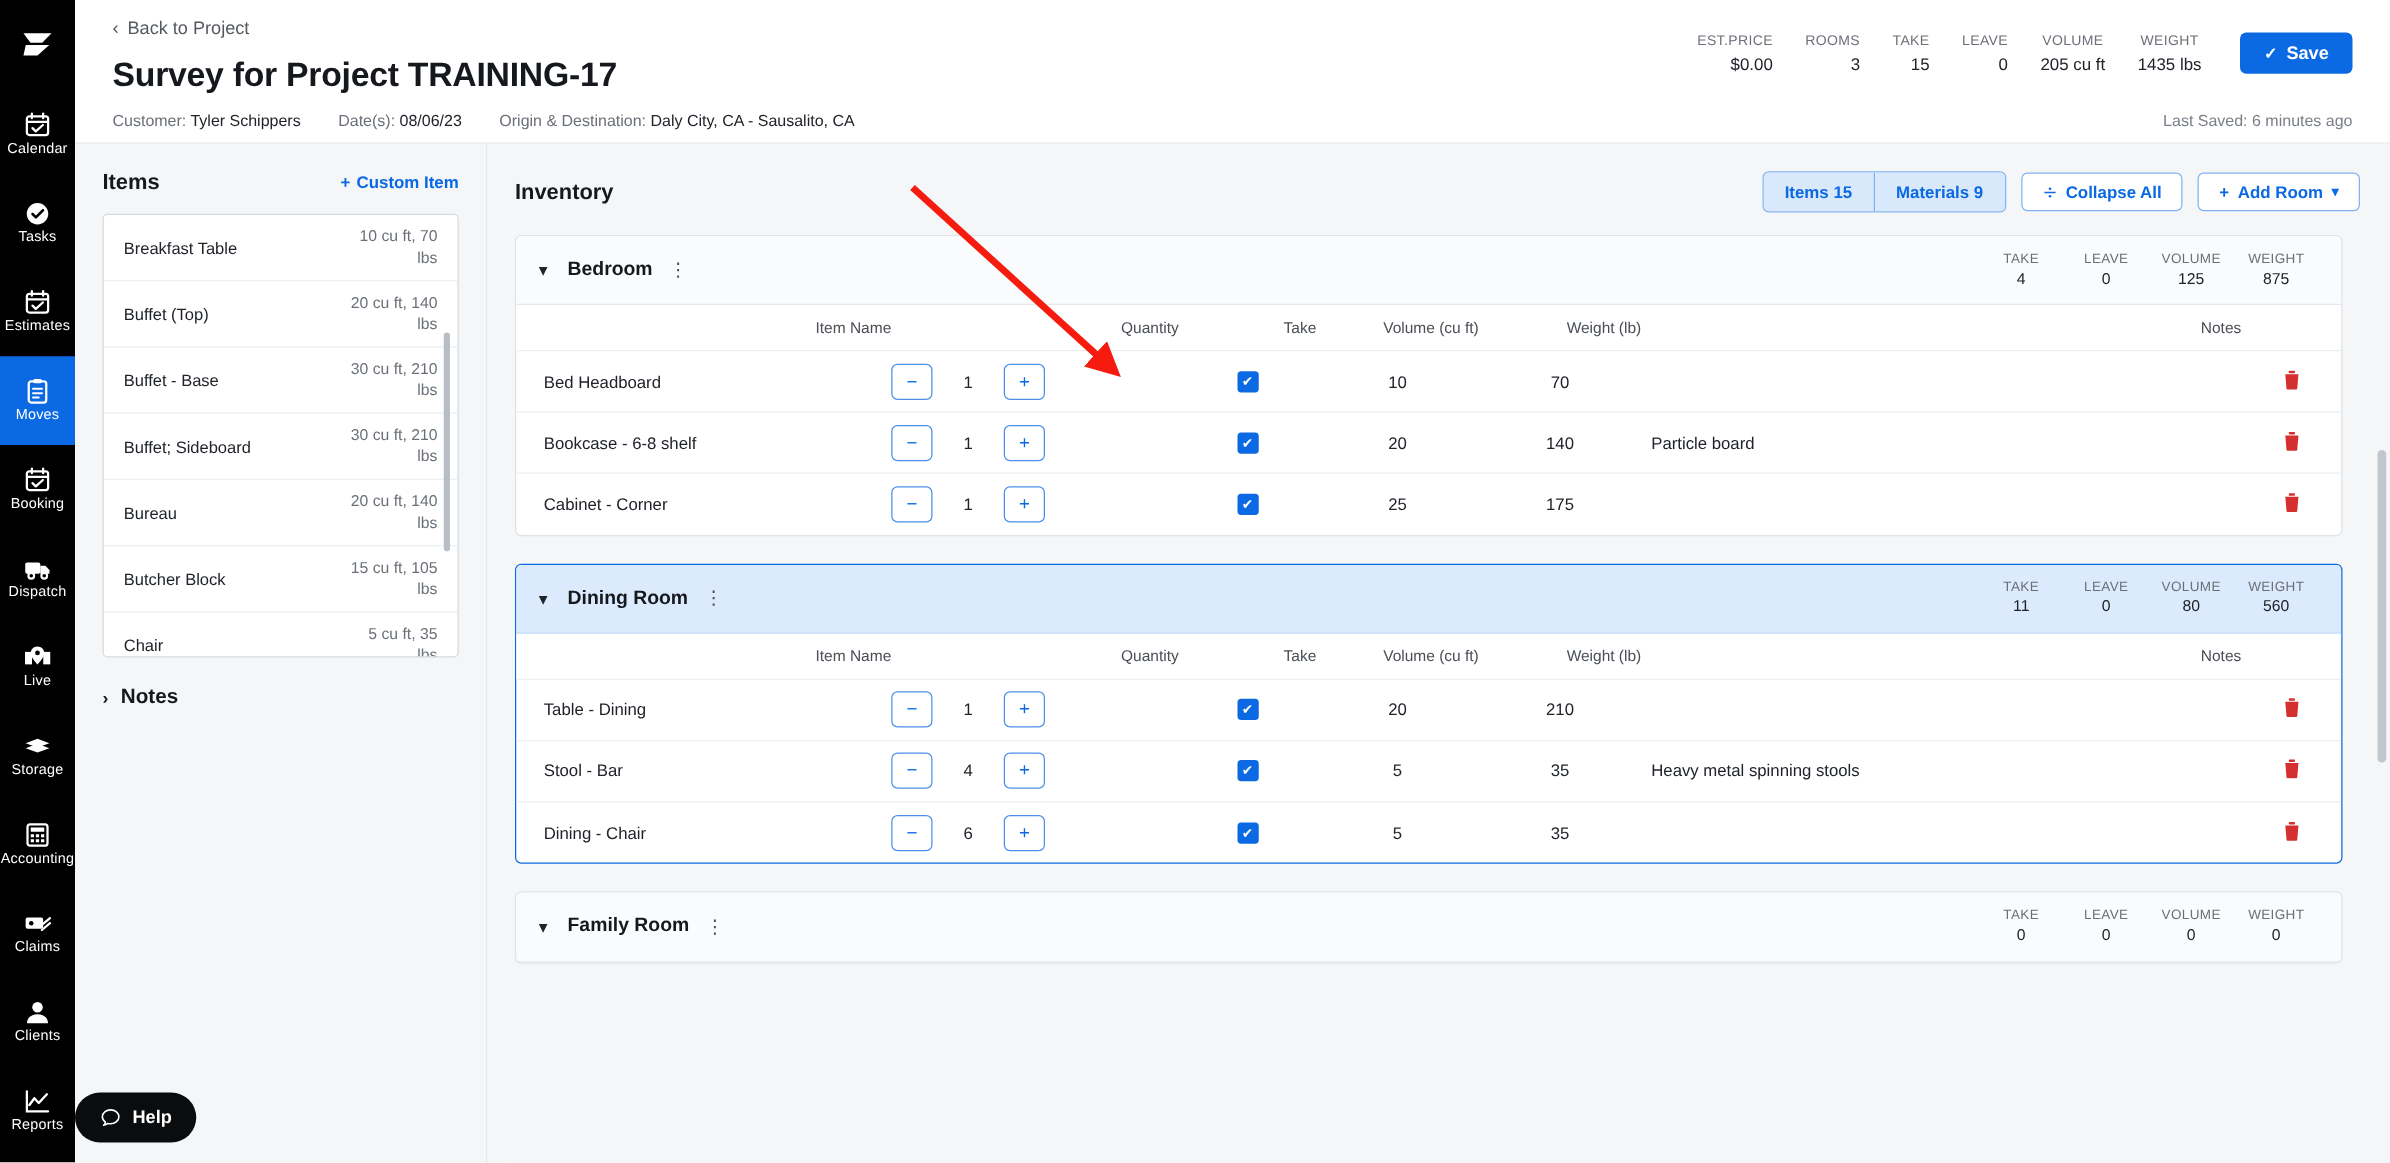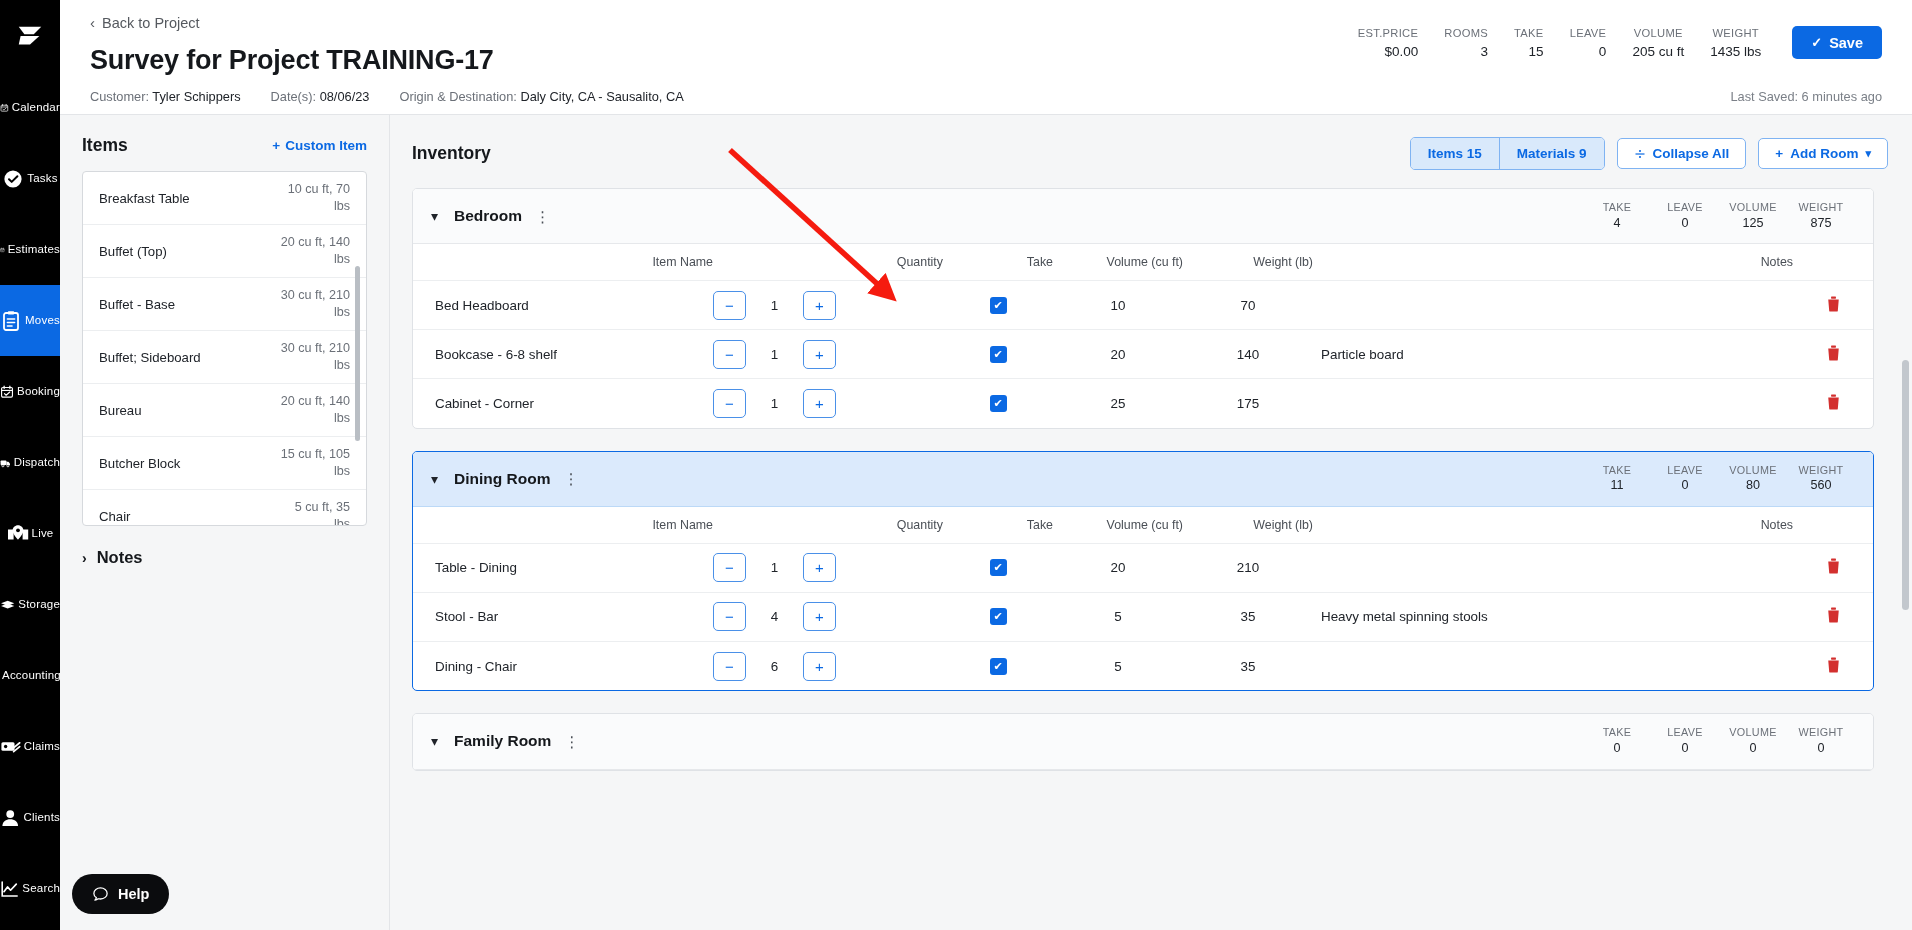--- a/index.html
+++ b/index.html
@@ -16,21 +16,21 @@
     width: 60px; height: 930px; background: #000000;
     display: flex; flex-direction: column; align-items: center;
     flex: 0 0 60px; overflow: hidden;
   }
   .logo-wrap {
     width: 60px; height: 72px; display: flex; align-items: center; justify-content: center;
   }
   .logo-mark { width: 30px; height: 30px; }
   .nav-item {
     width: 60px; height: 71px;
-    display: flex; flex-direction: row; align-items: center; justify-content: center;
+    display: flex; flex-direction: column; align-items: center; justify-content: center;
     color: #ffffff; gap: 3px; cursor: pointer; position: relative;
   }
   .nav-item.active { background: #0b69e3; }
   .nav-ico { width: 22px; height: 22px; display: block; }
   .nav-label { font-size: 11.5px; letter-spacing: .2px; line-height: 1; white-space: nowrap; }
 
   
   #main { flex: 1 1 auto; display: flex; flex-direction: column; min-width: 0; }
 
   
@@ -121,21 +121,21 @@
   #cat-thumb {
     position: absolute; right: 3px; top: 90px; width: 5px; height: 175px;
     background: #b9bec4; border-radius: 3px;
   }
   #notes-toggle {
     margin-top: 22px; display: inline-flex; align-items: center; gap: 10px;
     font-size: 16.5px; font-weight: bold; color: #15181c; cursor: pointer;
   }
   #notes-toggle .chev { font-size: 14px; font-weight: bold; }
   #help-button {
-    position: absolute; left: 0px; bottom: 16px; margin-left: 12px;
+    position: absolute; left: 0px; bottom: 16px; margin-left: 0;
     background: #0b0c0e; color: #fff; border-radius: 22px; height: 40px;
     padding: 0 20px; display: inline-flex; align-items: center; gap: 9px;
     font-size: 14.5px; font-weight: bold; cursor: pointer; border: none; font-family: inherit;
   }
 
   
   #inventory-panel {
     flex: 1 1 auto; background: #f5f6f7; padding: 22px 24px 0 22px;
     min-width: 0; position: relative; overflow: hidden;
   }
@@ -334,21 +334,21 @@
             <circle cx="11" cy="6.8" r="4.2" fill="#fff"></circle>
             <path d="M2.6 19.5 c0-4.6 3.8-7.2 8.4-7.2 s8.4 2.6 8.4 7.2 z" fill="#fff"></path>
           </svg>
           <span class="nav-label">Clients</span>
         </div>
         <div class="nav-item">
           <svg class="nav-ico" viewBox="0 0 22 22">
             <path d="M2.5 3 v16 h17" fill="none" stroke="#fff" stroke-width="1.8" stroke-linecap="round"></path>
             <path d="M4.5 14 L8.5 8.6 L12 12.4 L18.5 5.4" fill="none" stroke="#fff" stroke-width="1.9" stroke-linecap="round" stroke-linejoin="round"></path>
           </svg>
-          <span class="nav-label">Search</span>
+          <span class="nav-label">Reports</span>
         </div>
       </div>
   </div>
 
   <div id="main">
 
     <div id="page-header">
       <div id="back-link">
         <span class="chev">‹</span>
         <span>Back to Project</span>

